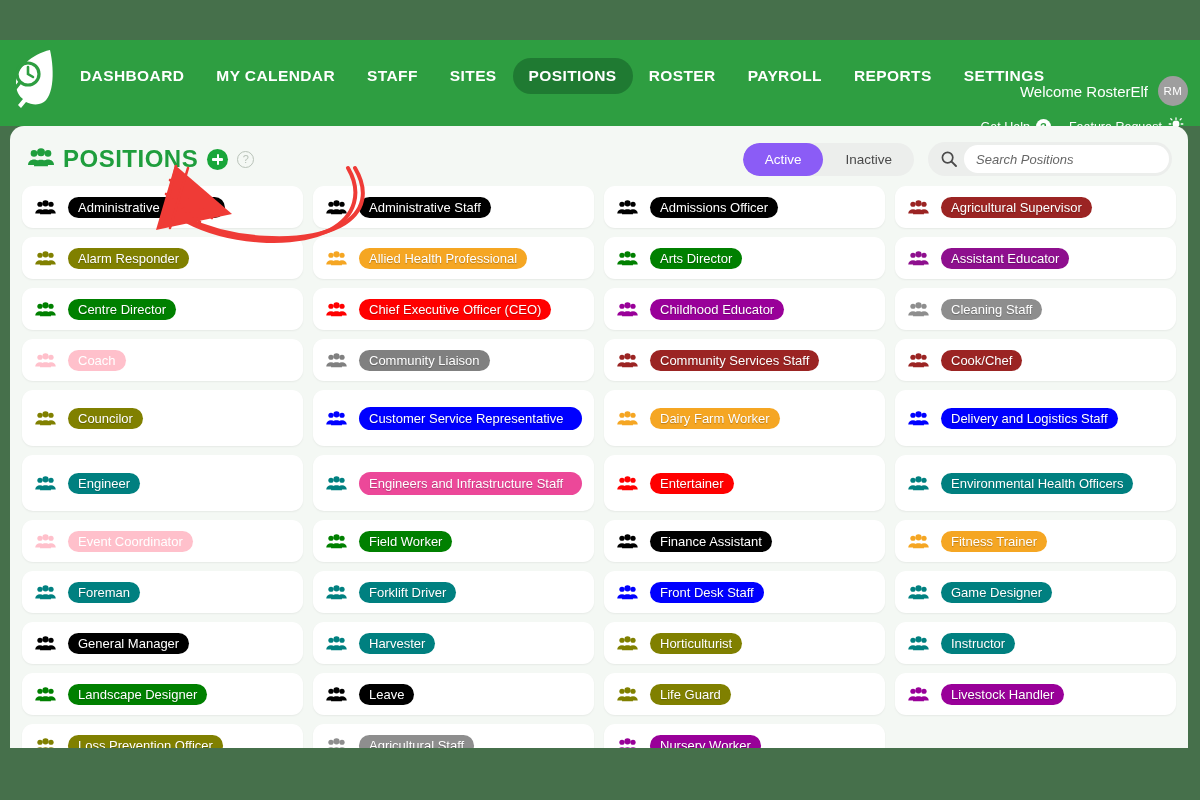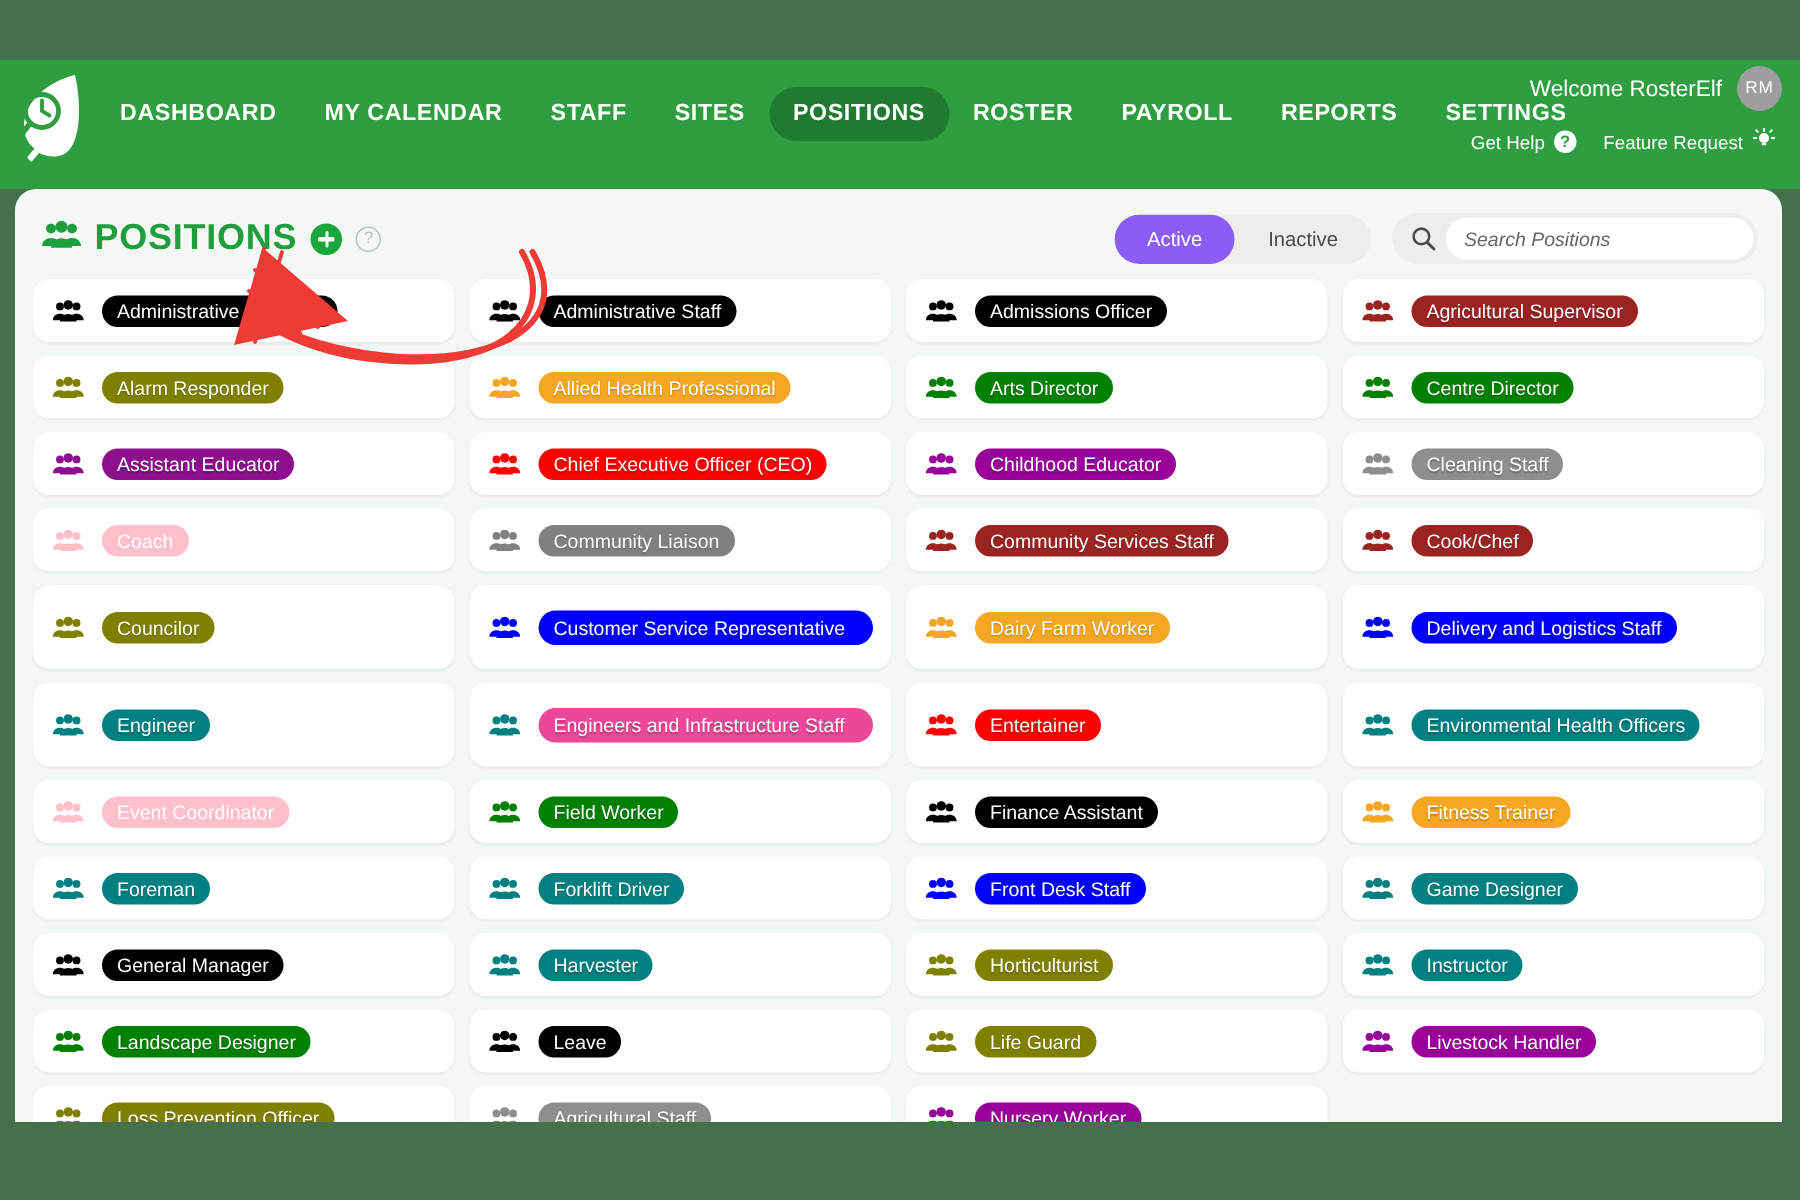--- a/index.html
+++ b/index.html
@@ -29,21 +29,21 @@
   }
   .nav-link {
     color: #ffffff; font-size: 15.5px; letter-spacing: .4px;
     padding: 9px 16px; border-radius: 20px; white-space: nowrap;
     cursor: pointer; font-weight: 700;
   }
   .nav-link.active { background: #1f7a32; }
   .nav-right {
     position: absolute; right: 12px; top: 0;
     display: flex; flex-direction: column; align-items: flex-end;
-    padding-top: 4px;
+    padding-top: 36px;
   }
   .welcome-row { display: flex; align-items: center; gap: 10px; }
   .welcome-text { color: #fff; font-size: 15px; }
   .avatar {
     width: 30px; height: 30px; border-radius: 50%;
     background: #9e9e9e; color: #fff; font-size: 11.5px;
     display: flex; align-items: center; justify-content: center;
     letter-spacing: .5px;
   }
   .util-row {
@@ -308,39 +308,39 @@
               <circle cx="20" cy="5.4" r="3.3" fill="#008000"></circle>
               <circle cx="13" cy="4.2" r="4" fill="#008000"></circle>
               <path d="M0 17c0-3.2 2.7-5.4 6-5.4s6 2.2 6 5.4z" fill="#008000"></path>
               <path d="M14 17c0-3.2 2.7-5.4 6-5.4s6 2.2 6 5.4z" fill="#008000"></path>
               <path d="M6 18.2c0-3.8 3.1-6.4 7-6.4s7 2.6 7 6.4z" fill="#008000"></path>
             </svg></span>
           <span class="badge" style="background: rgb(0, 128, 0); color: rgb(255, 255, 255);">Arts Director</span>
         </div>
         <div class="pos-card">
           <span class="people-ic"><svg width="21" height="15" viewBox="0 0 26 19">
+              <circle cx="6" cy="5.4" r="3.3" fill="#8e0f8e"></circle>
+              <circle cx="20" cy="5.4" r="3.3" fill="#8e0f8e"></circle>
+              <circle cx="13" cy="4.2" r="4" fill="#8e0f8e"></circle>
+              <path d="M0 17c0-3.2 2.7-5.4 6-5.4s6 2.2 6 5.4z" fill="#8e0f8e"></path>
+              <path d="M14 17c0-3.2 2.7-5.4 6-5.4s6 2.2 6 5.4z" fill="#8e0f8e"></path>
+              <path d="M6 18.2c0-3.8 3.1-6.4 7-6.4s7 2.6 7 6.4z" fill="#8e0f8e"></path>
+            </svg></span>
+          <span class="badge" style="background: rgb(142, 15, 142); color: rgb(255, 255, 255);">Assistant Educator</span>
+        </div>
+        <div class="pos-card">
+          <span class="people-ic"><svg width="21" height="15" viewBox="0 0 26 19">
               <circle cx="6" cy="5.4" r="3.3" fill="#008000"></circle>
               <circle cx="20" cy="5.4" r="3.3" fill="#008000"></circle>
               <circle cx="13" cy="4.2" r="4" fill="#008000"></circle>
               <path d="M0 17c0-3.2 2.7-5.4 6-5.4s6 2.2 6 5.4z" fill="#008000"></path>
               <path d="M14 17c0-3.2 2.7-5.4 6-5.4s6 2.2 6 5.4z" fill="#008000"></path>
               <path d="M6 18.2c0-3.8 3.1-6.4 7-6.4s7 2.6 7 6.4z" fill="#008000"></path>
             </svg></span>
           <span class="badge" style="background: rgb(0, 128, 0); color: rgb(255, 255, 255);">Centre Director</span>
-        </div>
-        <div class="pos-card">
-          <span class="people-ic"><svg width="21" height="15" viewBox="0 0 26 19">
-              <circle cx="6" cy="5.4" r="3.3" fill="#8e0f8e"></circle>
-              <circle cx="20" cy="5.4" r="3.3" fill="#8e0f8e"></circle>
-              <circle cx="13" cy="4.2" r="4" fill="#8e0f8e"></circle>
-              <path d="M0 17c0-3.2 2.7-5.4 6-5.4s6 2.2 6 5.4z" fill="#8e0f8e"></path>
-              <path d="M14 17c0-3.2 2.7-5.4 6-5.4s6 2.2 6 5.4z" fill="#8e0f8e"></path>
-              <path d="M6 18.2c0-3.8 3.1-6.4 7-6.4s7 2.6 7 6.4z" fill="#8e0f8e"></path>
-            </svg></span>
-          <span class="badge" style="background: rgb(142, 15, 142); color: rgb(255, 255, 255);">Assistant Educator</span>
         </div>
         <div class="pos-card">
           <span class="people-ic"><svg width="21" height="15" viewBox="0 0 26 19">
               <circle cx="6" cy="5.4" r="3.3" fill="#ff0000"></circle>
               <circle cx="20" cy="5.4" r="3.3" fill="#ff0000"></circle>
               <circle cx="13" cy="4.2" r="4" fill="#ff0000"></circle>
               <path d="M0 17c0-3.2 2.7-5.4 6-5.4s6 2.2 6 5.4z" fill="#ff0000"></path>
               <path d="M14 17c0-3.2 2.7-5.4 6-5.4s6 2.2 6 5.4z" fill="#ff0000"></path>
               <path d="M6 18.2c0-3.8 3.1-6.4 7-6.4s7 2.6 7 6.4z" fill="#ff0000"></path>
             </svg></span>

